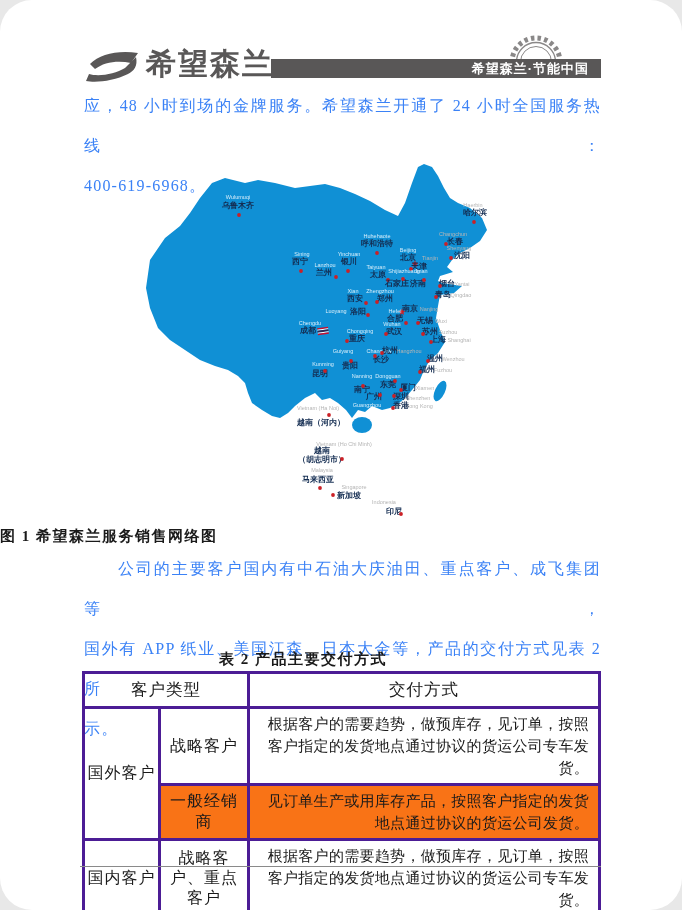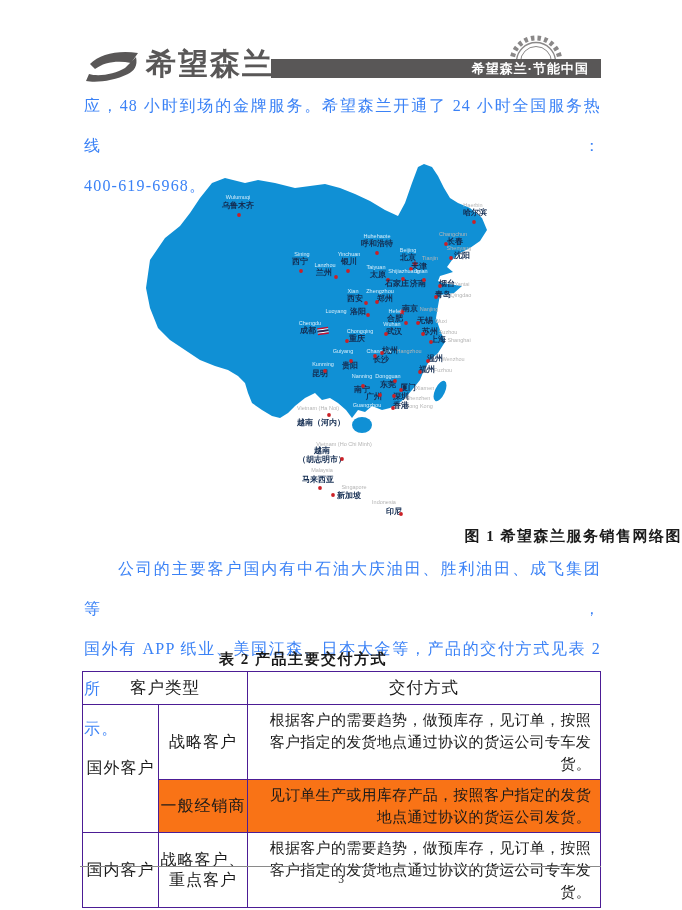--- a/index.html
+++ b/index.html
@@ -1,17 +1,17 @@
 <!DOCTYPE html>
 <html><head>
 <meta charset="utf-8">
 <style>
   html,body{margin:0;padding:0;background:#e8e8e8;}
   .page{position:relative;width:682px;height:910px;background:#ffffff;margin:0 auto;
-        font-family:"Liberation Serif","DejaVu Serif",serif;color:#1a1a1a;overflow:hidden;}
+        font-family:"Liberation Serif","DejaVu Serif",serif;color:#1a1a1a;overflow:hidden;border-radius:32px;}
 
   
   .logo-swoosh{position:absolute;left:84px;top:50px;}
   .logo-text{position:absolute;left:146px;top:44px;font-family:"Liberation Sans","DejaVu Sans",sans-serif;
              font-size:30px;font-weight:bold;color:#595757;letter-spacing:2px;}
   .banner{position:absolute;left:271px;top:59px;width:330px;height:19px;background:#595757;text-align:right;}
   .banner span{display:inline-block;color:#fff;font-size:13px;font-weight:bold;line-height:19px;
                padding-right:12px;letter-spacing:1px;font-family:"Liberation Sans","DejaVu Sans",sans-serif;}
   .gear{position:absolute;left:498px;top:20px;}
 
@@ -25,29 +25,29 @@
   .indent{text-indent:34px;}
 
   
   .map{position:absolute;left:132px;top:163px;}
   .zh{font-size:8px;font-weight:bold;fill:#142d52;text-anchor:middle;
       font-family:"Liberation Sans","DejaVu Sans",sans-serif;}
   .py{font-size:5.5px;text-anchor:middle;font-family:"Liberation Sans","DejaVu Sans",sans-serif;}
   .py.w{fill:#d6edfa;}
   .py.g{fill:#b5b5b5;}
 
-  .fig-caption{position:absolute;left:0;top:527px;width:682px;text-align:right;
+  .fig-caption{position:absolute;left:0;top:527px;width:682px;text-align:left;
                font-size:15px;font-weight:bold;letter-spacing:1.5px;}
   .tbl-title{position:absolute;left:0;top:650px;width:606px;text-align:center;
              font-size:15px;font-weight:bold;letter-spacing:1.5px;}
 
   
   table.delivery{position:absolute;left:82px;top:671px;width:519px;border-collapse:collapse;
                  border:1.5px solid #000;font-size:16px;table-layout:fixed;}
-  .delivery td,.delivery th{border:1px solid #4c1d95;vertical-align:middle;}
+  .delivery td,.delivery th{border:3px solid #4c1d95;vertical-align:middle;}
   .delivery th{font-weight:normal;height:30px;font-size:16.5px;letter-spacing:1px;}
   .c{text-align:center;letter-spacing:1px;}
   .method{font-size:15px;line-height:22px;padding:4px 9px;letter-spacing:0.3px;text-align:right;}
   tr.hl{background:#f97316;}
   .r1{height:56px;}.r2{height:47px;}.r3{height:56px;}
   .type2{line-height:20px;}
 
   .footer-line{position:absolute;left:80px;top:866px;width:521px;border-top:1px solid #8a8a8a;}
   .page-num{position:absolute;left:0;top:873px;width:682px;text-align:center;font-size:11.5px;color:#222;}
 </style>
@@ -222,21 +222,21 @@
         <circle cx="201" cy="332" r="1.9" fill="#cb2026"></circle>
         <text x="252" y="341" class="py g">Indonesia</text>
         <text x="262" y="351" class="zh">印尼</text>
         <circle cx="269" cy="351" r="1.9" fill="#cb2026"></circle>
       </g>
   </svg>
 
   <div class="fig-caption">图 1  希望森兰服务销售网络图</div>
 
   <div class="para p2">
-    <div class="line j indent">公司的主要客户国内有中石油大庆油田、胜利油田、成飞集团等，</div>
+    <div class="line j indent">公司的主要客户国内有中石油大庆油田、重点客户、成飞集团等，</div>
     <div class="line j">国外有 APP 纸业、美国江森、日本大金等，产品的交付方式见表 2 所</div>
     <div class="line wrap">示。</div>
   </div>
 
   <div class="tbl-title">表 2 产品主要交付方式</div>
 
   <table class="delivery">
     <colgroup>
         <col style="width:76px">
         <col style="width:89px">

